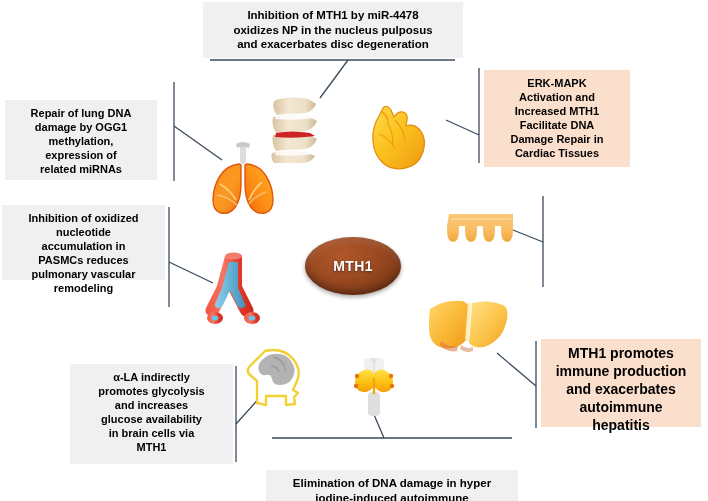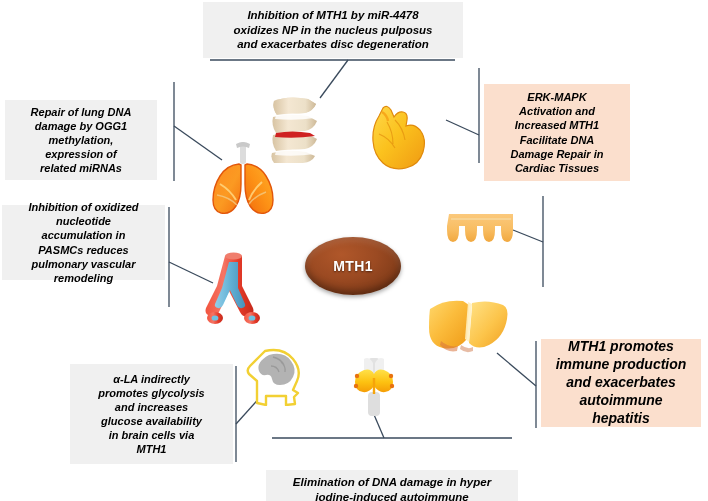--- a/index.html
+++ b/index.html
@@ -12,28 +12,27 @@
   }
   #stage{position:relative;width:708px;height:501px;overflow:hidden;}
 
   
   #lines{position:absolute;left:0;top:0;width:708px;height:501px;z-index:1;}
 
   
   .cbox{
     position:absolute;
     box-sizing:border-box;
-    display:flex;align-items:center;justify-content:center;
+    display:flex;justify-content:center;
     text-align:center;
     font-weight:bold;
     color:#000000;
     line-height:1.28;
     z-index:4;
     padding:6px 7px;
-    font-style:italic;
   }
   .cbox .txt{display:block;white-space:pre-line;}
   .grey{background:#f0f0f0;}
   .pink{background:#fbdfcd;}
 
   
   #ring{
     position:absolute;
     left:250px;top:170px;
     width:205px;height:205px;
@@ -289,21 +288,21 @@
 in brain cells via
 MTH1</span>
   </div>
 
   <div class="cbox grey" style="left:266px;top:444px;width:252px;height:55px;font-size:11.5px;margin-top:26px;">
     <span class="txt">Elimination of DNA damage in hyper
 iodine-induced autoimmune
 thyroiditis</span>
   </div>
 
-  <div class="cbox pink" style="left:484px;top:84px;width:146px;height:97px;font-size:11px;">
+  <div class="cbox pink" style="left:484px;top:70px;width:146px;height:97px;font-size:11px;">
     <span class="txt">ERK-MAPK
 Activation and
 Increased MTH1
 Facilitate DNA
 Damage Repair in
 Cardiac Tissues</span>
   </div>
 
 
   <div class="cbox pink" style="left:541px;top:339px;width:160px;height:88px;font-size:14px;">

